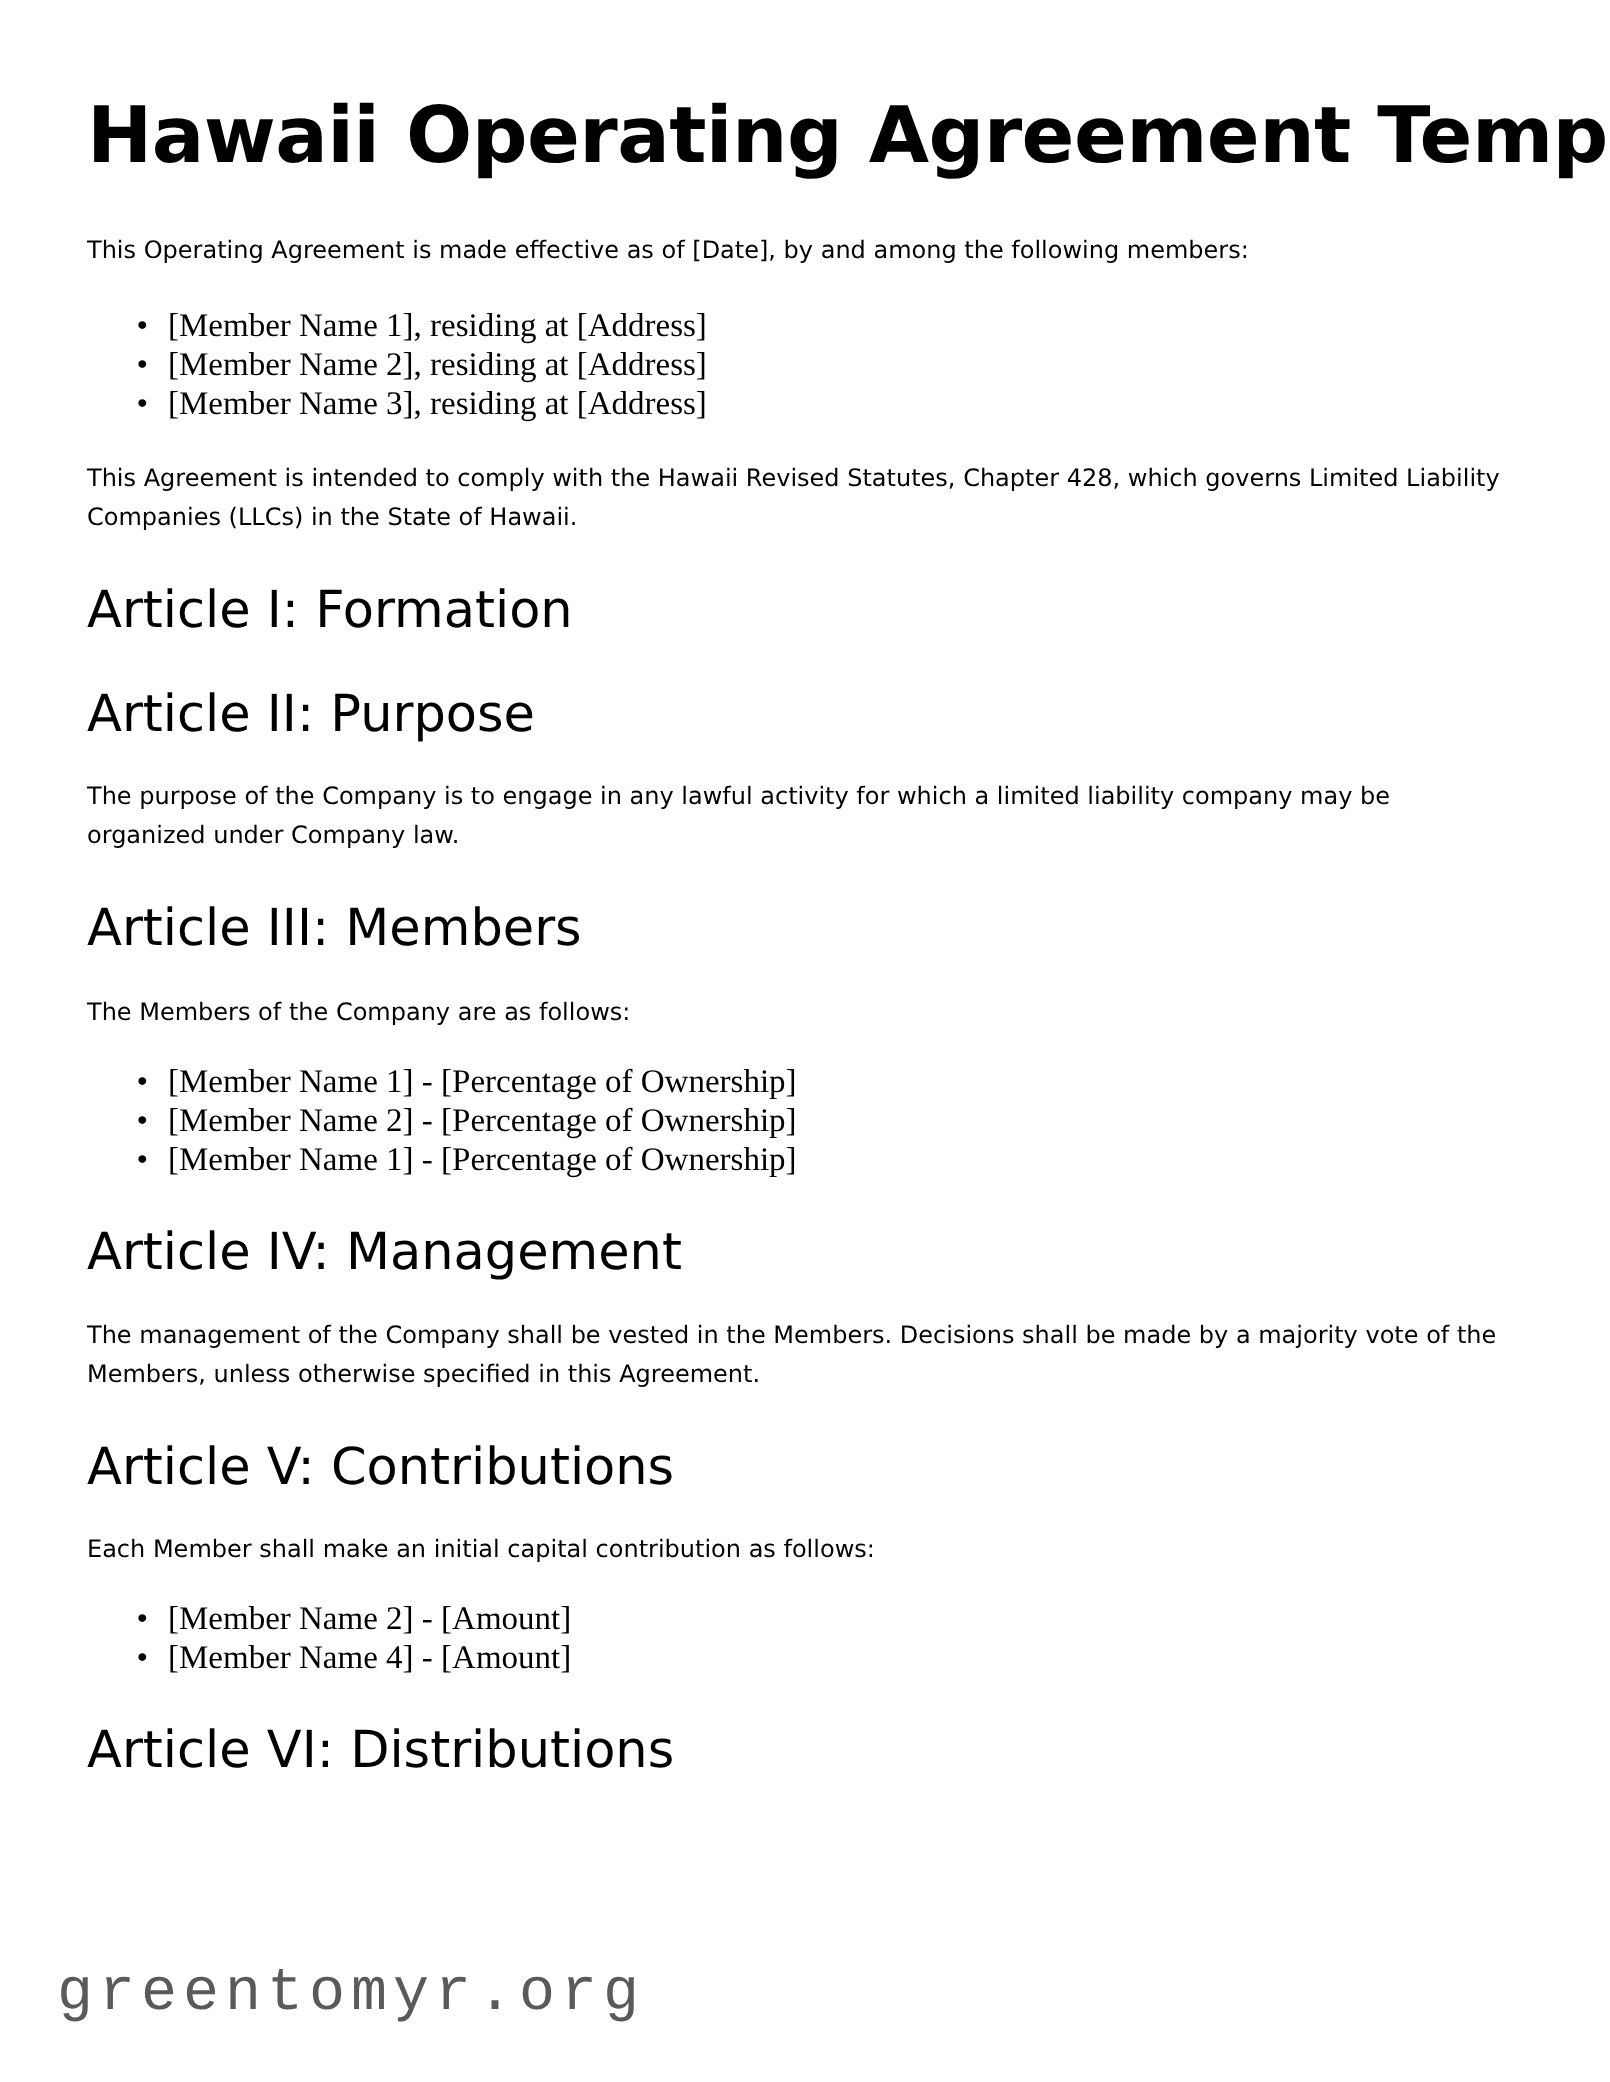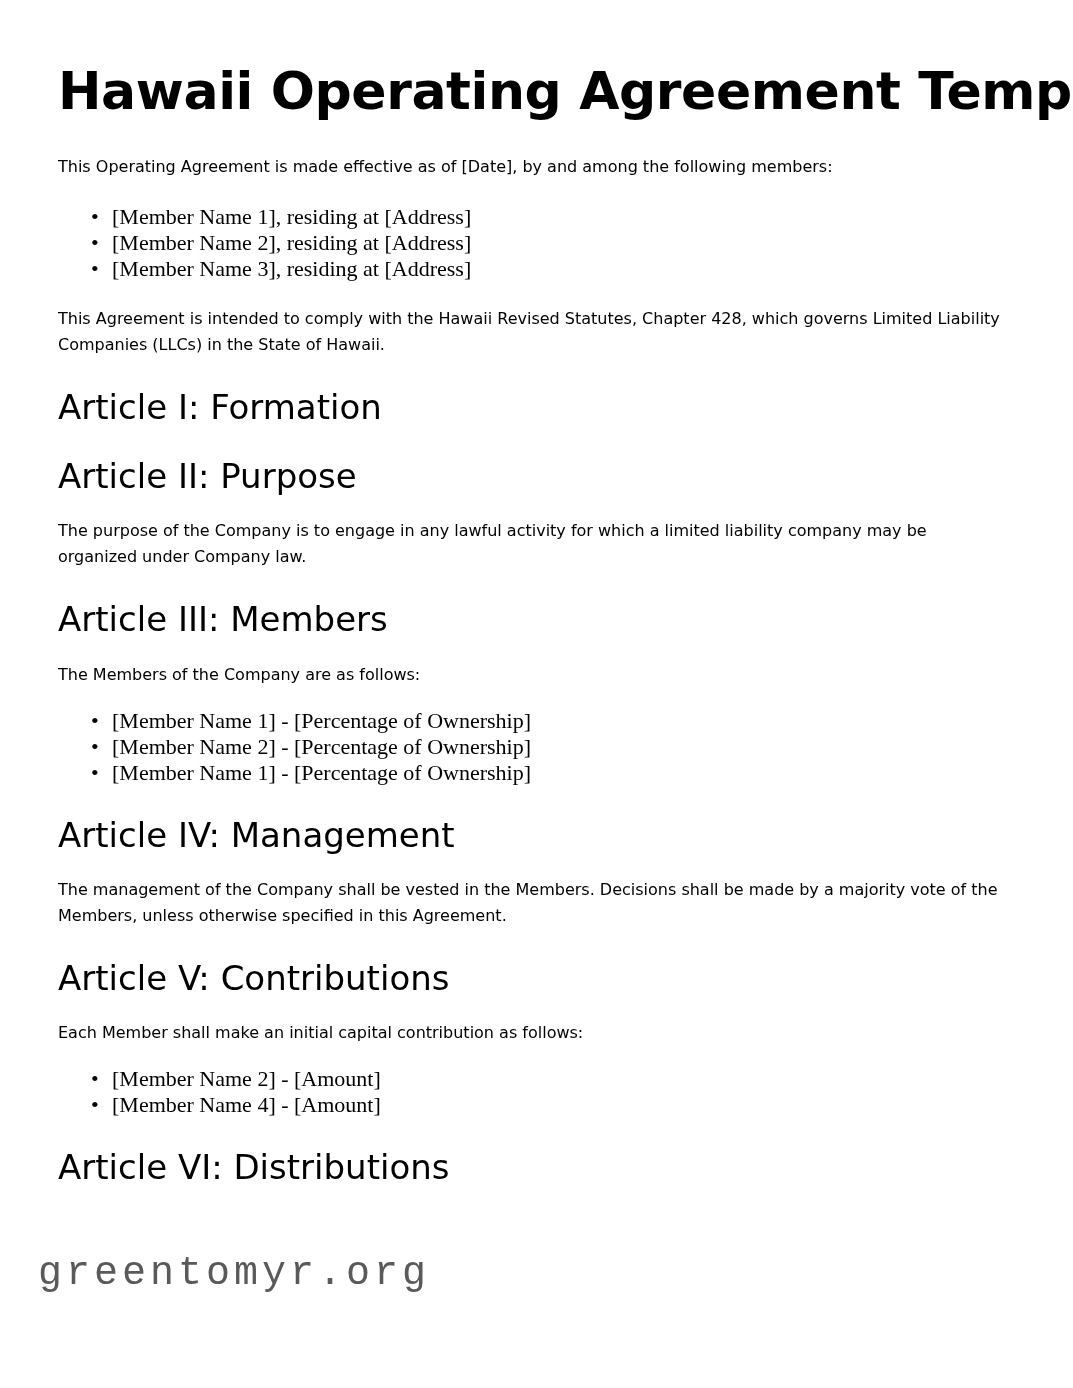--- a/index.html
+++ b/index.html
@@ -82,21 +82,21 @@
     position: absolute;
     left: 33px;
     top: 0;
     font-size: 22px;
     line-height: 26px;
   }
 
   .watermark {
     position: absolute;
     left: 38px;
-    top: 1251px;
+    top: 1307px;
     font-family: "Liberation Mono", "DejaVu Sans Mono", monospace;
     font-size: 40px;
     line-height: 46px;
     letter-spacing: 4px;
     color: #5a5a5a;
     white-space: nowrap;
   }
 </style>
 </head>
 <body>

